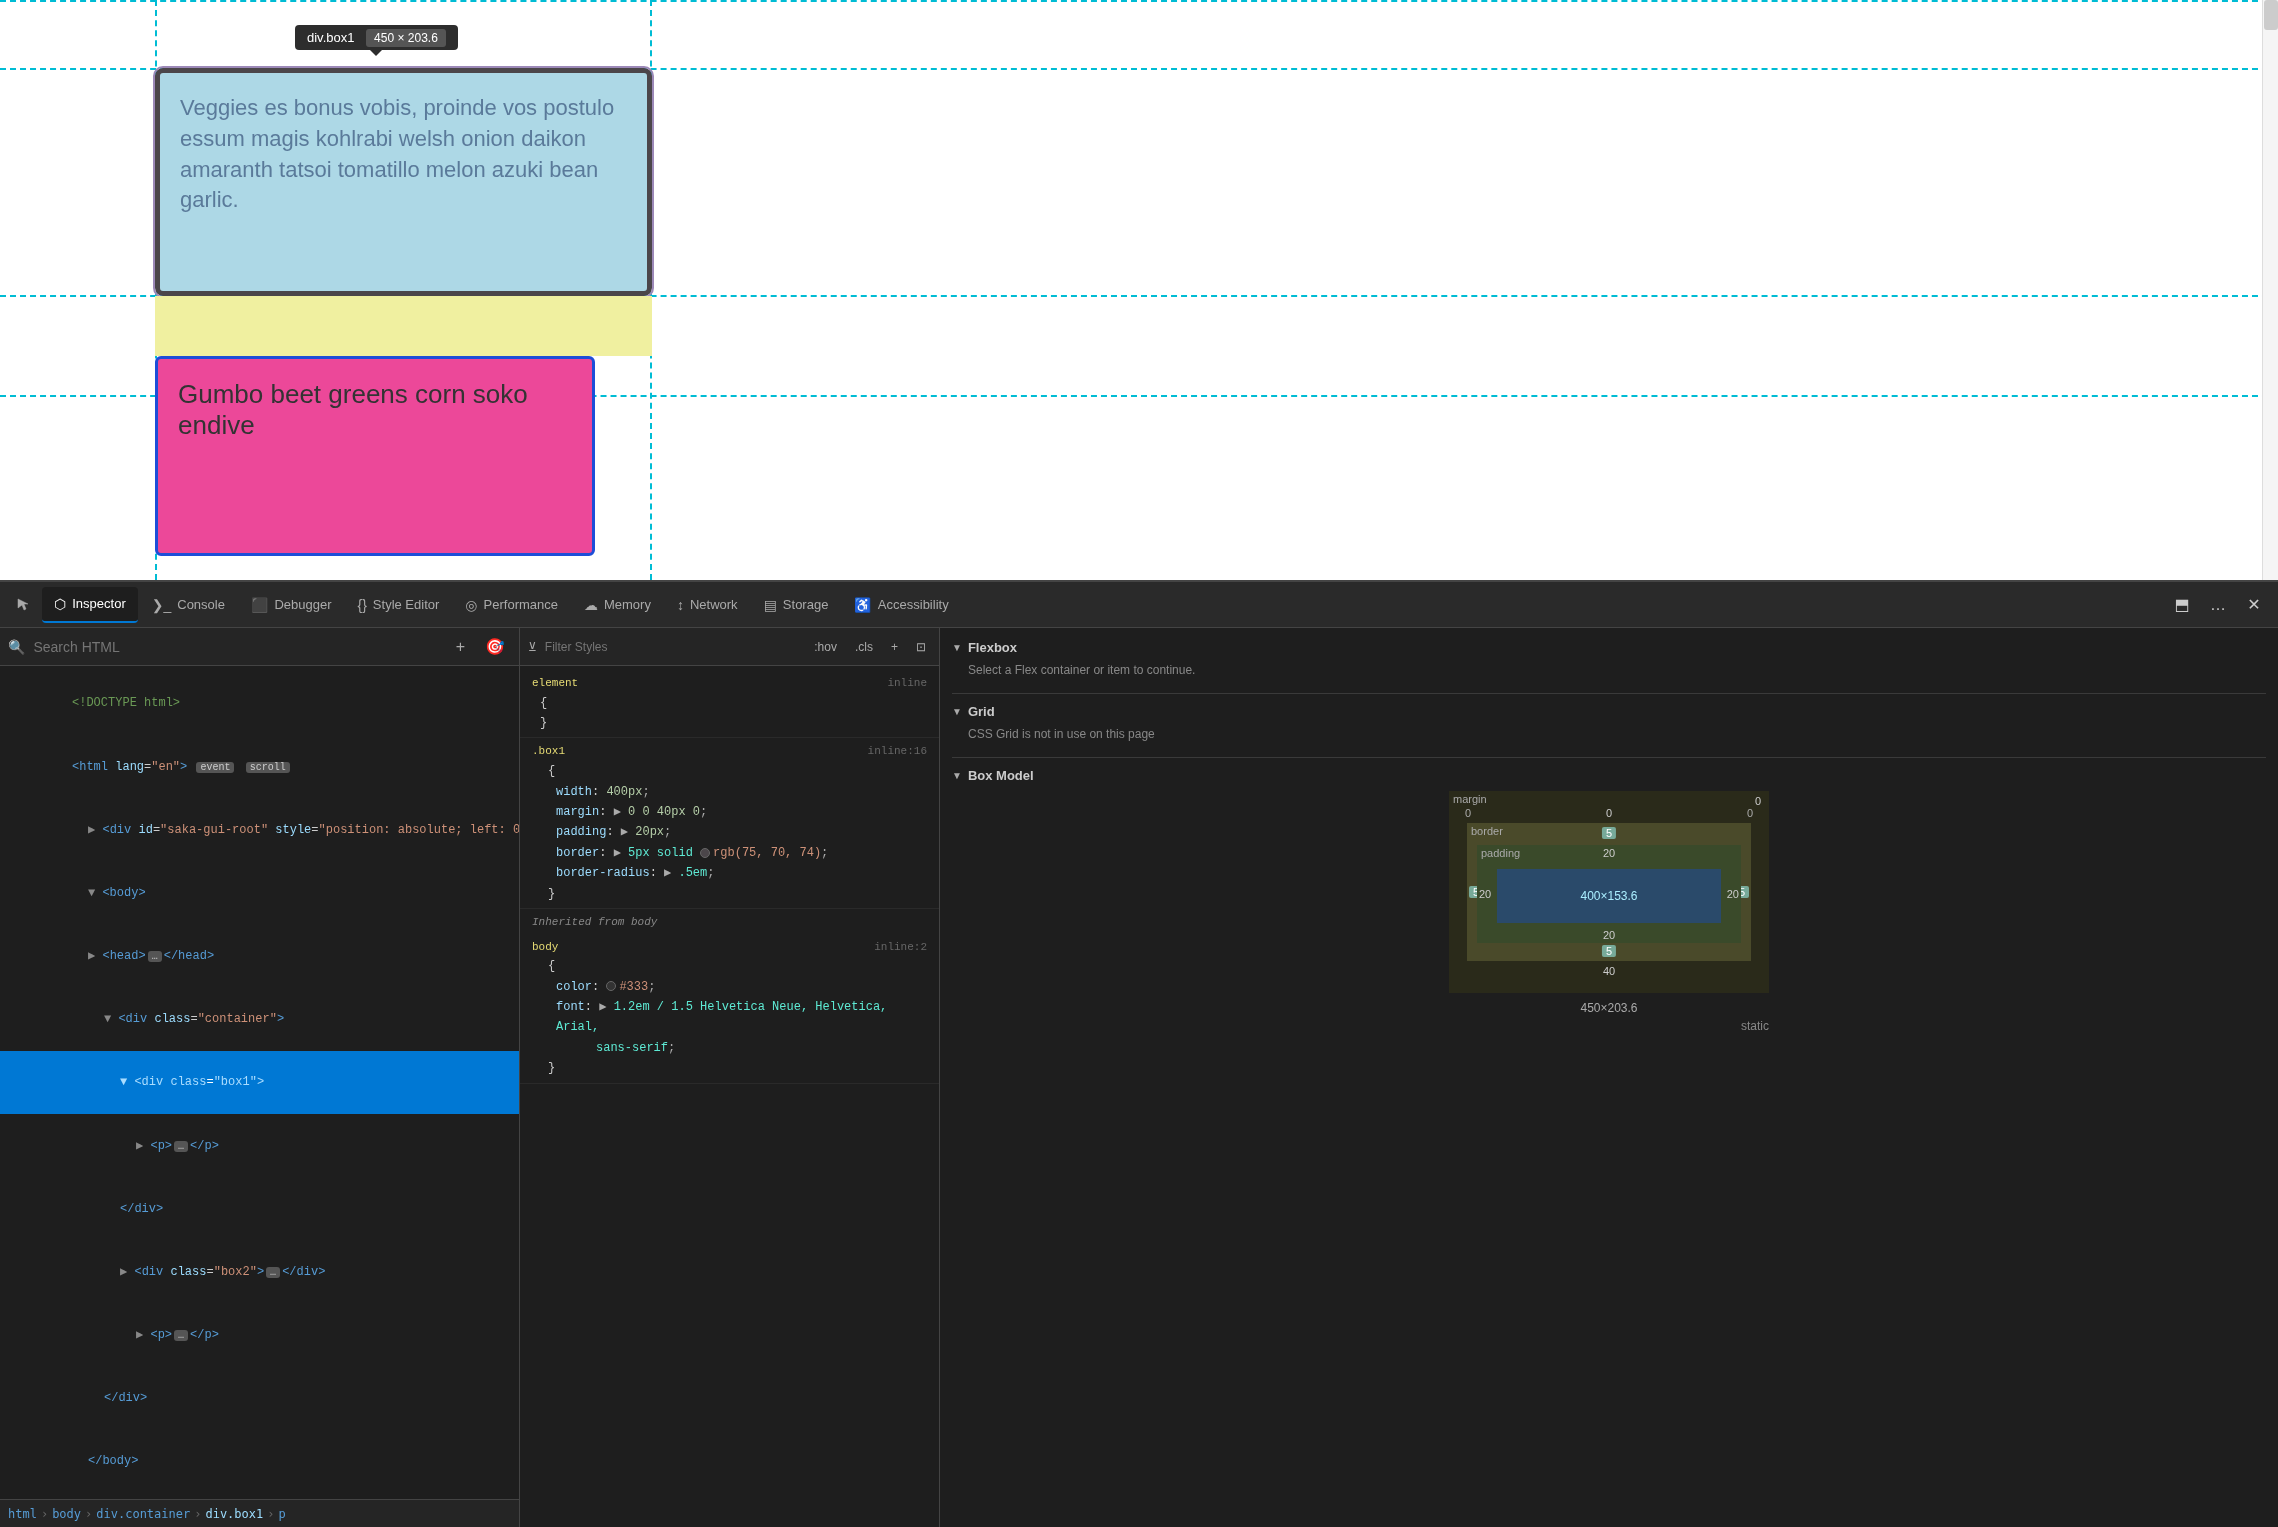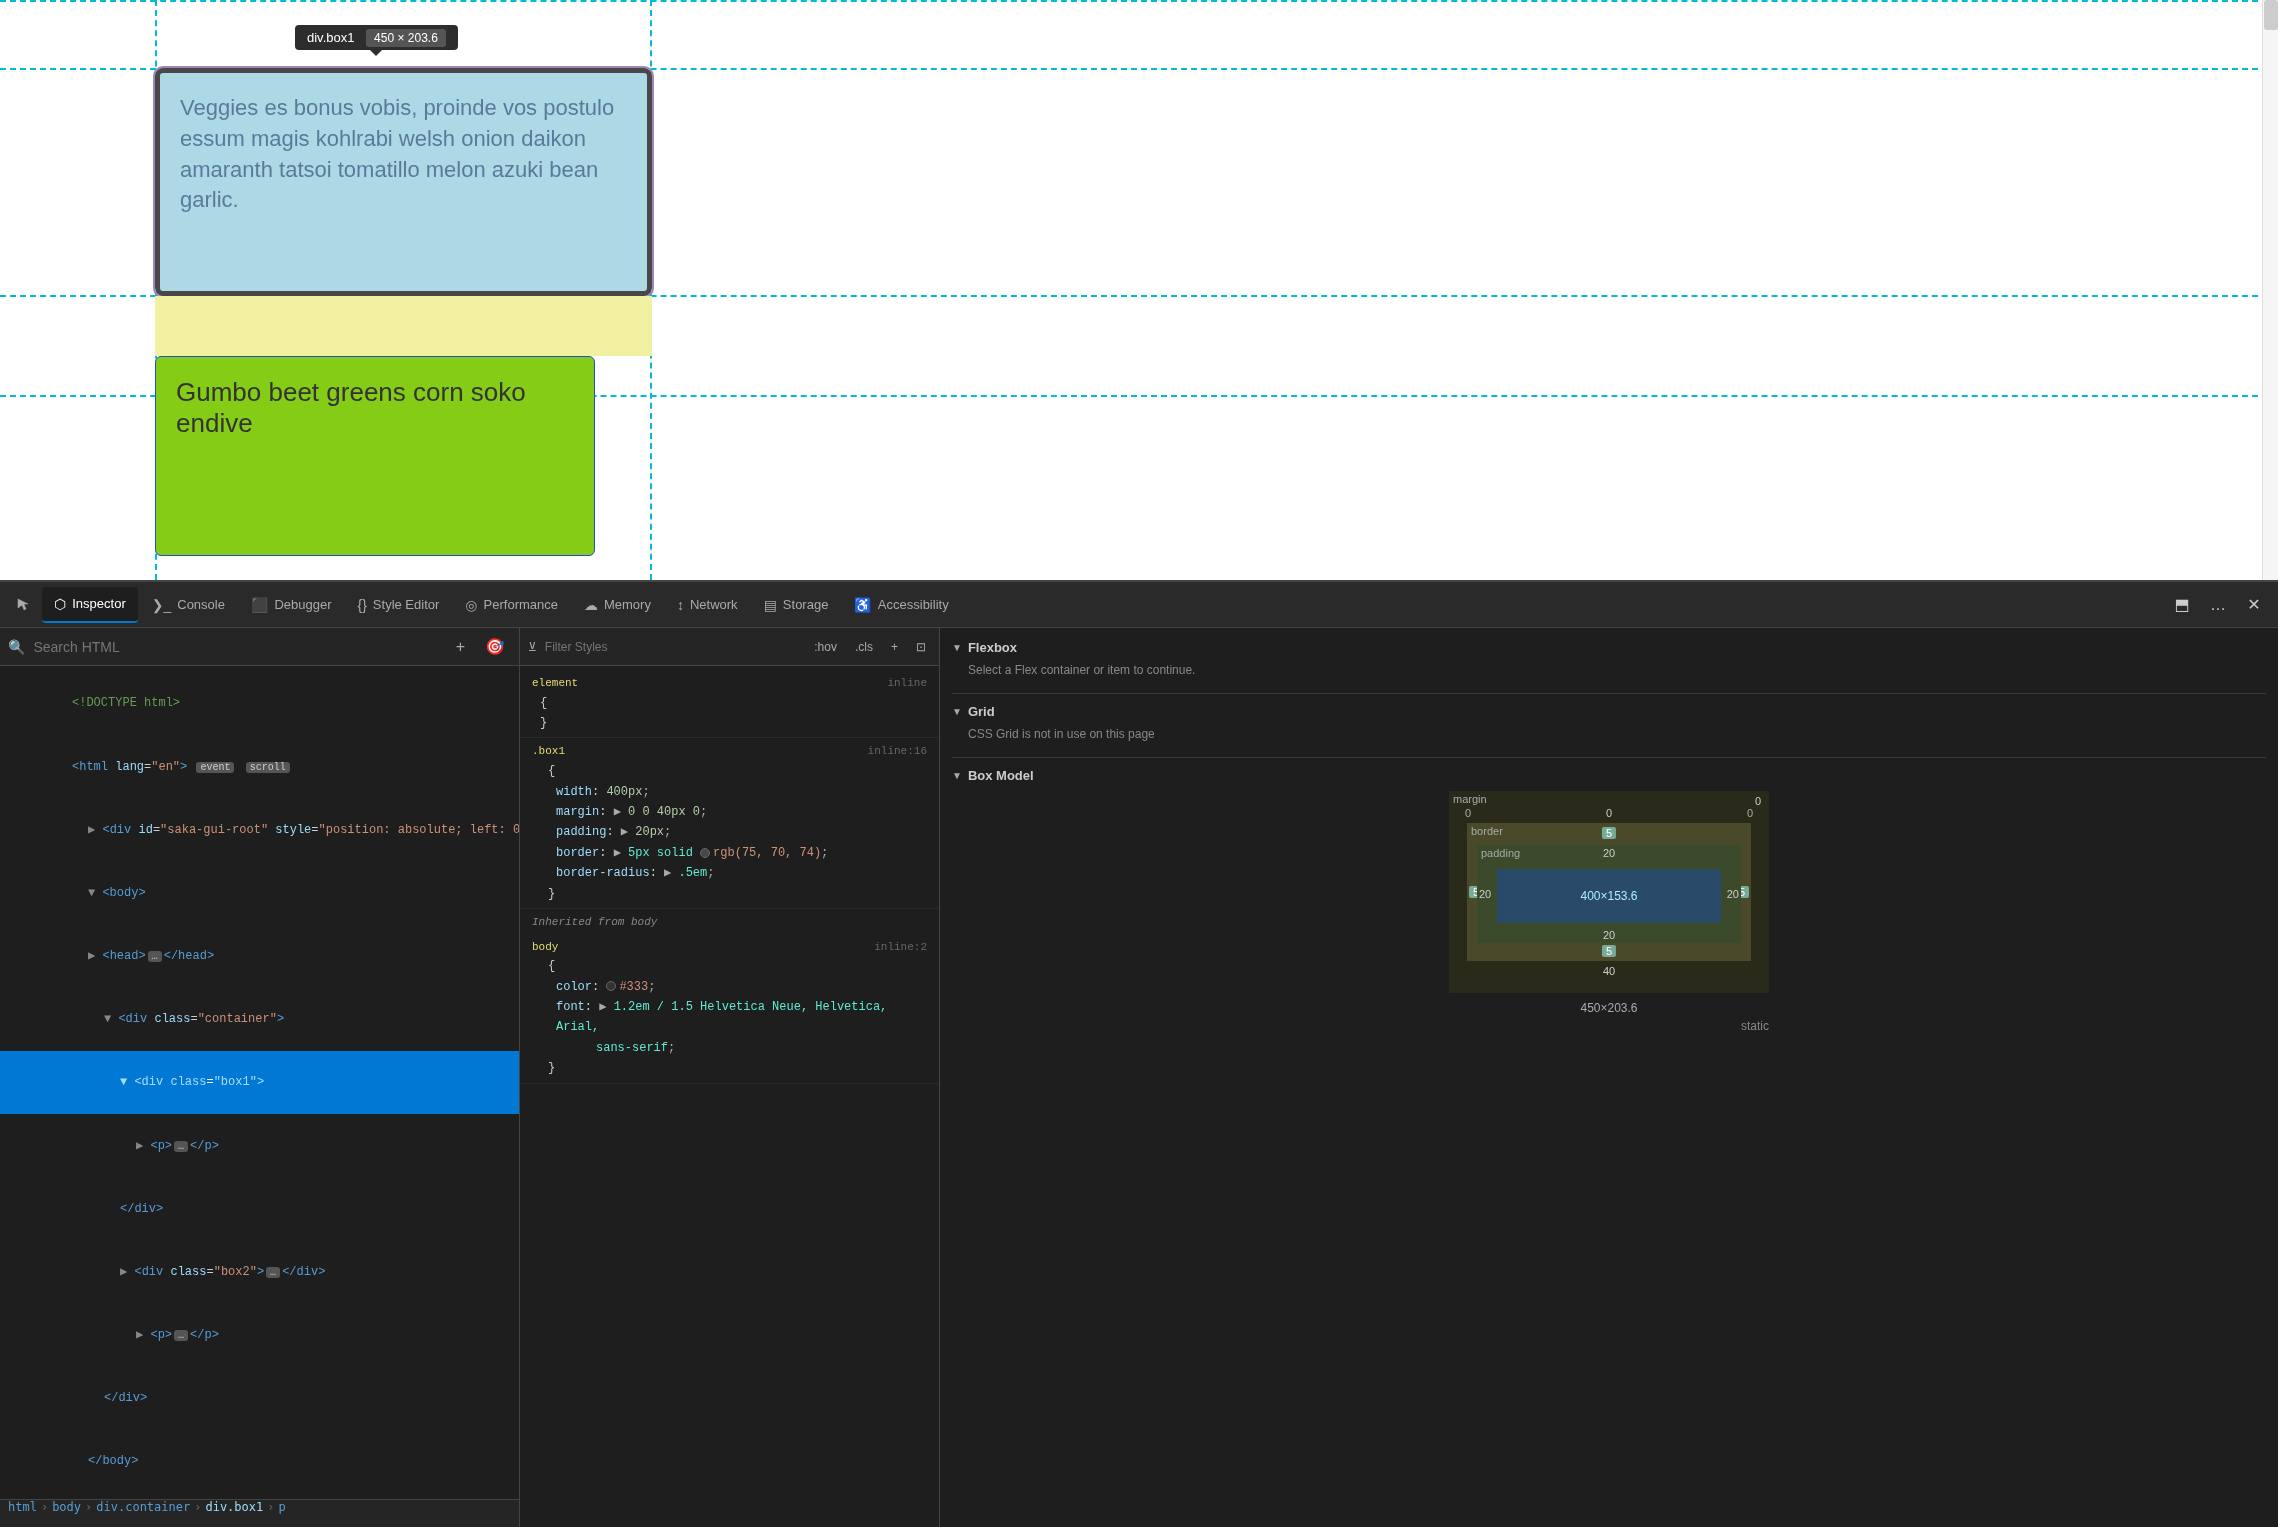--- a/index.html
+++ b/index.html
@@ -75,24 +75,24 @@
       background: #f0f0a0;
     }
 
     
     .box2 {
       position: absolute;
       top: 356px;
       left: 155px;
       width: 440px;
       height: 200px;
-      border: 1px solid #1d4ed8;
+      border: 3px solid #1d4ed8;
       border-radius: 6px;
       padding: 20px;
-      background: #84cc16;
+      background: #ec4899;
     }
     .box2-text {
       font-size: 26px;
       color: #333;
     }
 
     
     .viewport-scrollbar {
       position: absolute;
       right: 0;
@@ -236,20 +236,21 @@
     .attr-name { color: #9cdcfe; }
     .attr-value { color: #ce9178; }
     .comment { color: #6a9955; }
     .badge { background: #555; color: #ccc; font-size: 10px; padding: 0 4px; border-radius: 3px; margin: 0 2px; }
 
     .breadcrumb-bar {
       height: 28px;
       background: #252525;
       border-top: 1px solid #444;
       display: flex;
+      align-items: center;
       padding: 0 8px;
       font-size: 12px;
       color: #aaa;
       gap: 4px;
       font-family: 'Consolas', monospace;
     }
     .breadcrumb-sep { color: #666; }
     .breadcrumb-item { color: #569cd6; cursor: pointer; }
     .breadcrumb-item.current { color: #9cdcfe; }
 

